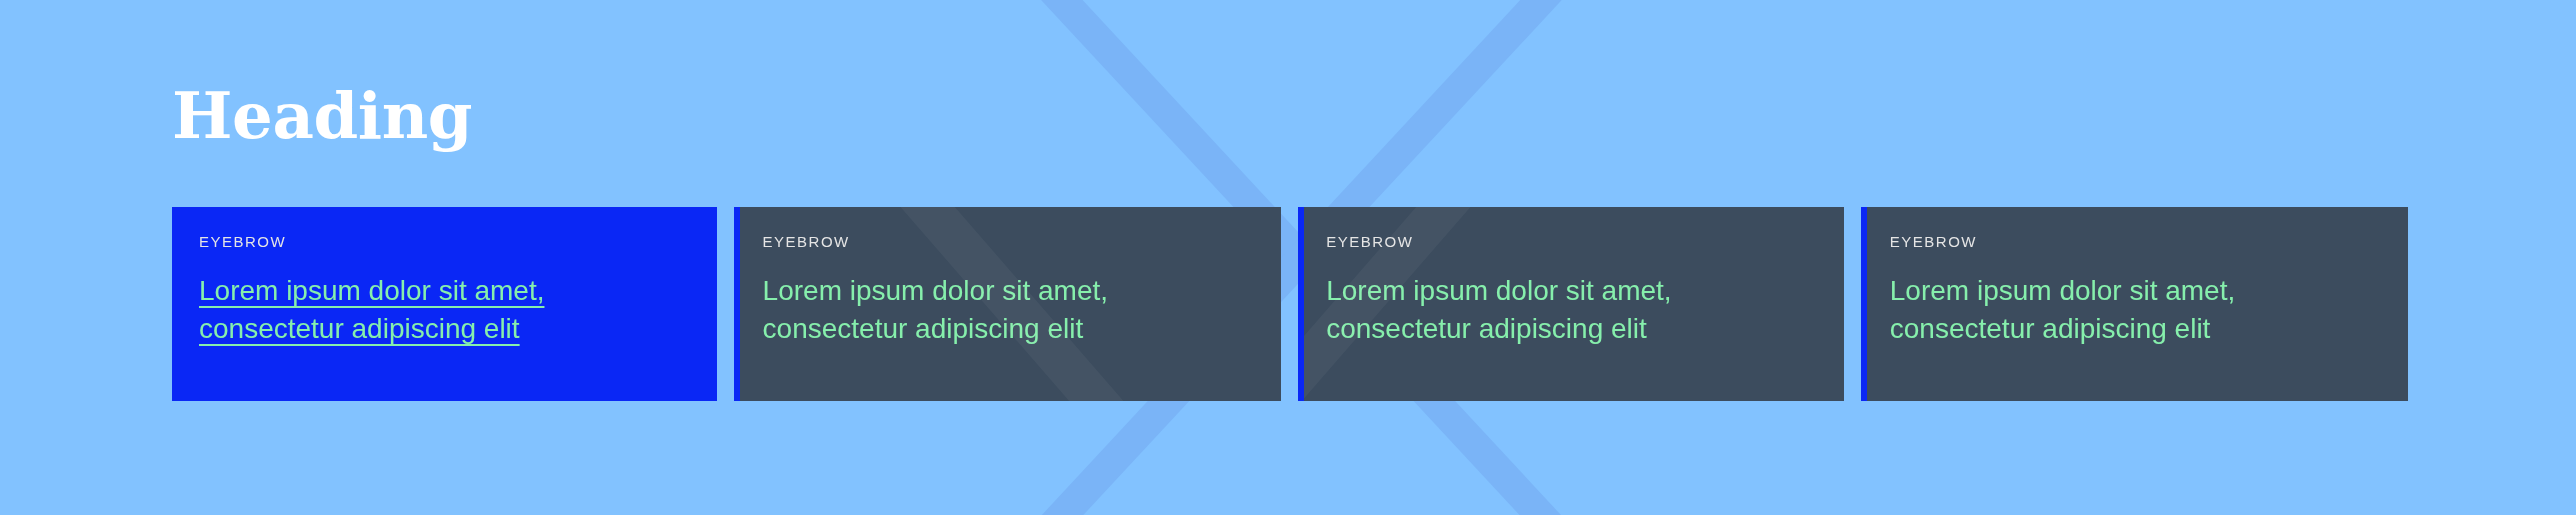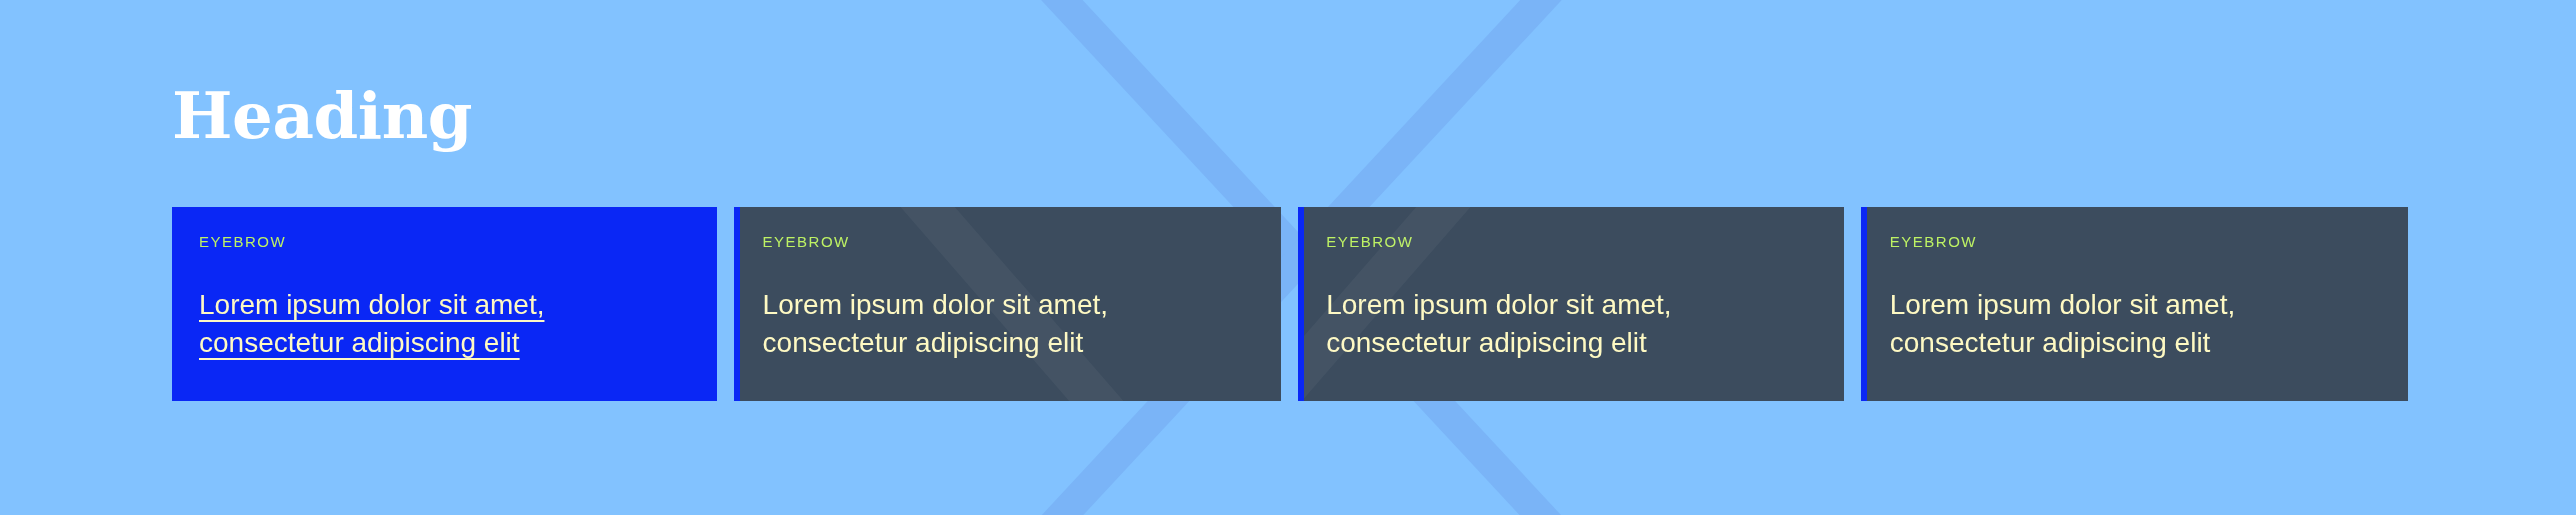--- a/index.html
+++ b/index.html
@@ -84,30 +84,30 @@
     width: 41px;
     height: 376px;
     background: rgba(255,255,255,0.045);
     pointer-events: none;
   }
 
   .eyebrow {
     font-size: 15px;
     font-weight: 400;
     letter-spacing: 1.5px;
-    color: #bef264;
+    color: #e5e5e5;
     text-transform: uppercase;
     line-height: 1;
-    margin-bottom: 37px;
+    margin-bottom: 23px;
   }
 
   .card-title {
     font-size: 28px;
     line-height: 1.34;
-    color: #fef9c3;
+    color: #86efac;
     font-weight: 400;
     max-width: 394px;
   }
 
   .card--primary .card-title {
     text-decoration: underline;
     text-underline-offset: 6.3px;
     text-decoration-thickness: 1.8px;
   }
 </style>

